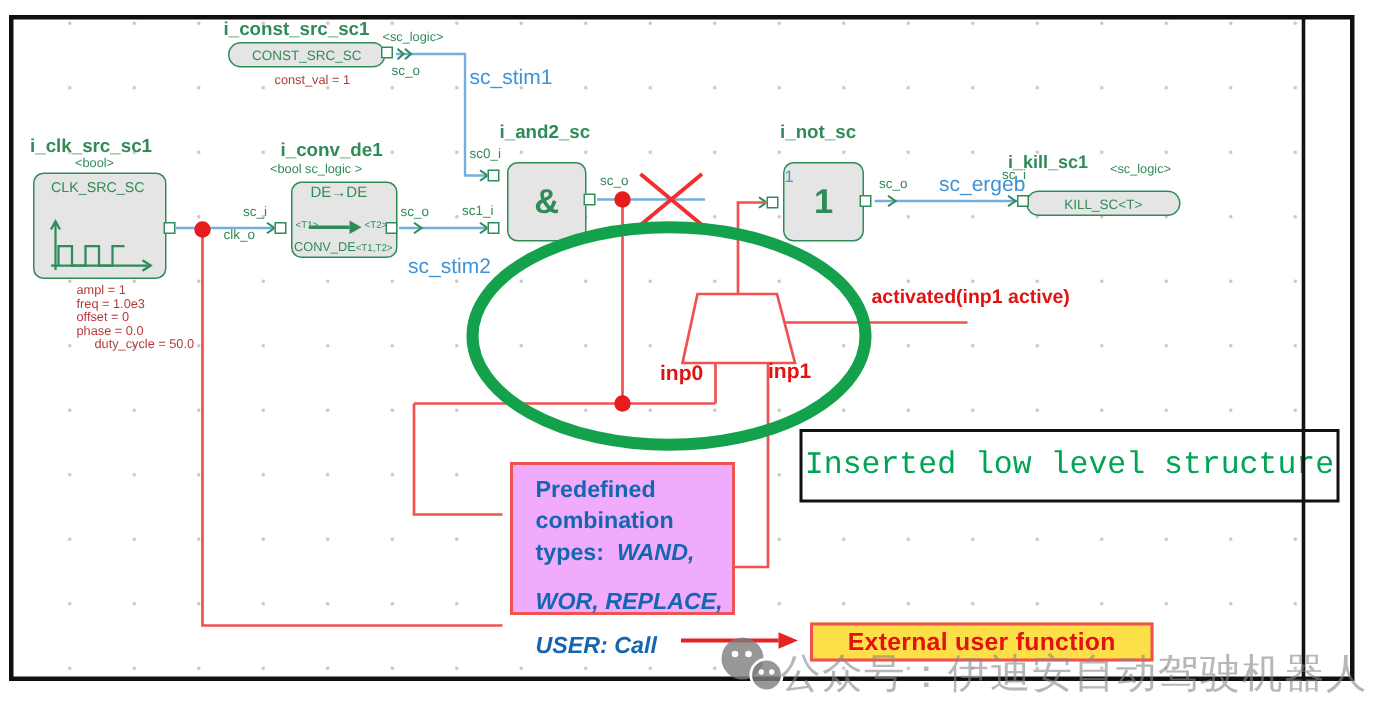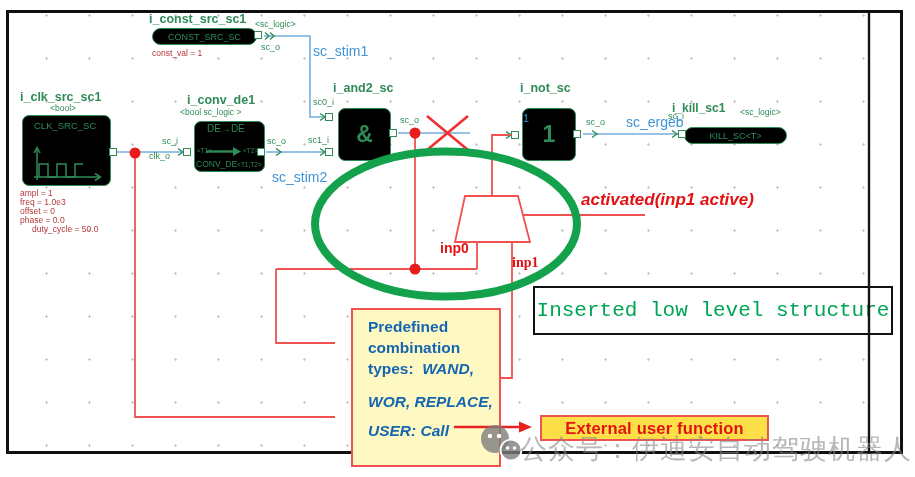--- a/index.html
+++ b/index.html
@@ -10,31 +10,31 @@
          background-image:radial-gradient(#c9c9c9 1.1px,transparent 1.4px);
          background-size:43px 43px;background-position:16px 24px;}
   svg.layer{position:absolute;left:0;top:0;width:915px;height:477px;}
   .t{position:absolute;white-space:nowrap;line-height:1;}
   .g{color:#2f8b57;}
   .title{font-size:12.5px;font-weight:700;}
   .sub{font-size:8.5px;}
   .plab{font-size:9px;}
   .inner{font-size:9.5px;}
   .tiny{font-size:6.5px;}
-  .param{font-size:8.5px;color:#b4393b;}
+  .param{font-size:8.5px;color:#b4393b;margin-left:31px;}
   .net{font-size:14px;color:#3e93d8;}
-  .blk{position:absolute;background:#000000;border:1.6px solid #2f8b57;border-radius:7px;box-sizing:border-box;}
+  .blk{position:absolute;background:#e5e5e5;border:1.6px solid #2f8b57;border-radius:7px;box-sizing:border-box;}
   .stad{border-radius:9px;}
   .port{position:absolute;width:8px;height:8px;background:#fff;border:1.5px solid #2f8b57;box-sizing:border-box;}
   .ctr{display:flex;align-items:center;justify-content:center;}
   .sym{font-size:23px;font-weight:700;}
   .inp{font-size:14px;font-weight:700;color:#e31212;}
-  .ann{font-size:17px;font-weight:600;color:#e31212;font-style:italic;}
-  .prebox{position:absolute;left:351px;top:308px;width:150px;height:159px;box-sizing:border-box;
-          border:2px solid #f05252;background:#fef9c3;}
+  .ann{font-size:13px;font-weight:600;color:#e31212;}
+  .prebox{position:absolute;left:340px;top:308px;width:150px;height:102px;box-sizing:border-box;
+          border:2px solid #f05252;background:#f0abfc;}
   .preline{position:absolute;left:15px;white-space:nowrap;font-size:15.5px;font-weight:700;color:#1566b0;}
   .ital{font-style:italic;margin-top:12px;}
   .insbox{position:absolute;left:533px;top:286px;width:360px;height:49px;box-sizing:border-box;
           border:2.5px solid #111;background:#fff;}
   .instxt{width:100%;height:100%;font-family:Liberation Mono, monospace;font-size:21px;color:#00a455;text-align:right;}
   .extbox{position:absolute;left:540px;top:415px;width:229px;height:26px;box-sizing:border-box;
           border:2px solid #f05252;background:#fde047;}
   .exttxt{width:100%;height:100%;font-size:16.5px;font-weight:700;color:#e31212;letter-spacing:.2px;}
   .wm-text{position:absolute;left:520px;top:431px;font-size:27px;color:rgba(135,135,135,.60);
            letter-spacing:1px;white-space:nowrap;}
@@ -165,21 +165,21 @@
 
   <div class="t g title" style="left:672px;top:102px;font-size:12px;">i_kill_sc1</div>
   <div class="t g sub" style="left:740px;top:108px;">&lt;sc_logic&gt;</div>
   <div class="t g plab" style="left:668px;top:112px;">sc_i</div>
 
   <div class="t net" style="left:313px;top:44px;">sc_stim1</div>
   <div class="t net" style="left:272px;top:170px;">sc_stim2</div>
   <div class="t net" style="left:626px;top:115px;">sc_ergeb</div>
 
   <div class="t inp" style="left:440px;top:241px;">inp0</div>
-  <div class="t inp" style="left:512px;top:256px;font-family:Liberation Serif, serif;">inp1</div>
+  <div class="t inp" style="left:512px;top:240px;">inp1</div>
 
   <div class="t ann" style="left:581px;top:191px;">activated(inp1 active)</div>
 
   <div class="prebox">
     <div class="preline" style="top:8px;">Predefined</div>
     <div class="preline" style="top:29px;">combination</div>
     <div class="preline" style="top:50px;">
       <span>types:</span>&nbsp;
       <span class="ital">WAND,</span>
     </div>

